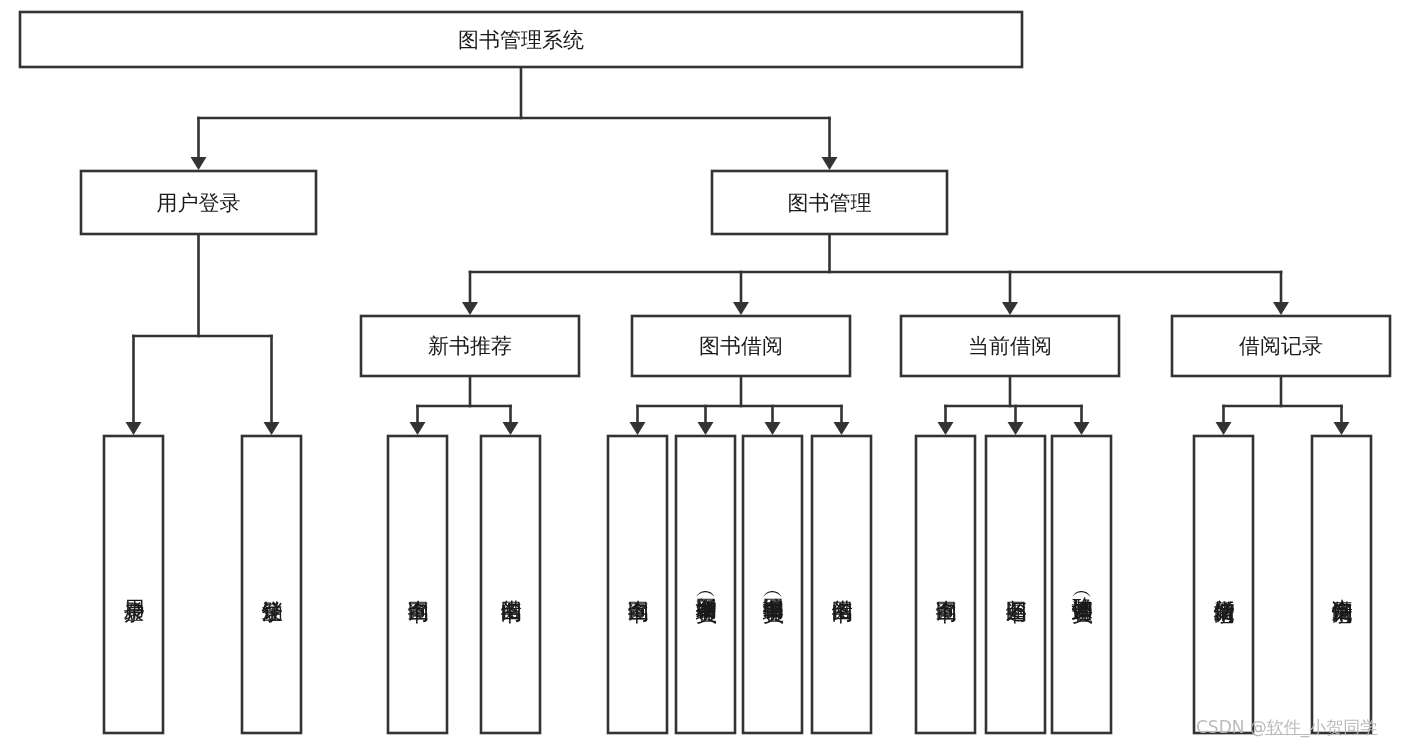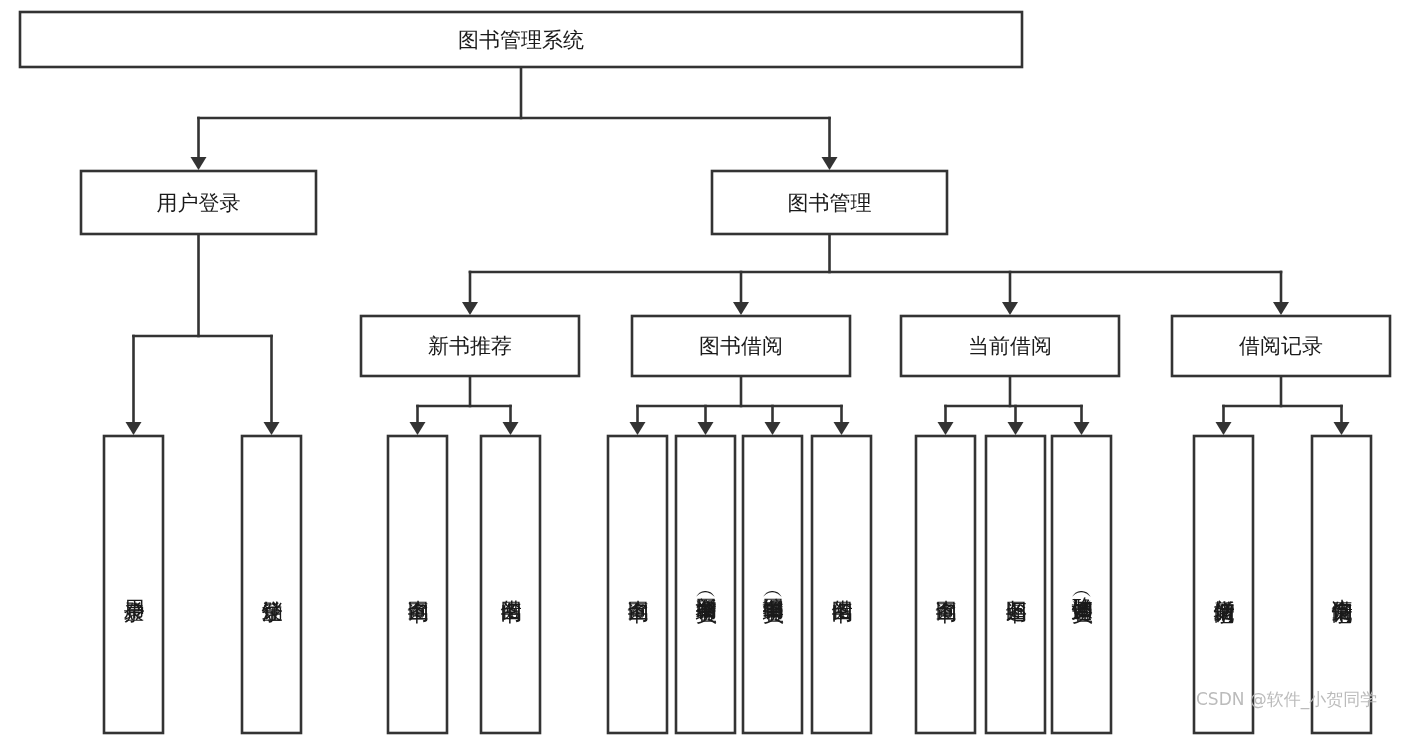--- a/index.html
+++ b/index.html
@@ -221,14 +221,14 @@
       <div class="leaf-label" style="left: 608px; top: 436px; width: 59px; height: 297px;">查询图书</div>
       <div class="leaf-label" style="left: 676px; top: 436px; width: 59px; height: 297px;">新增图书（管理员）</div>
       <div class="leaf-label" style="left: 743px; top: 436px; width: 59px; height: 297px;">编辑图书（管理员）</div>
       <div class="leaf-label" style="left: 812px; top: 436px; width: 59px; height: 297px;">借阅图书</div>
       <div class="leaf-label" style="left: 916px; top: 436px; width: 59px; height: 297px;">查询图书</div>
       <div class="leaf-label" style="left: 986px; top: 436px; width: 59px; height: 297px;">归还图书</div>
       <div class="leaf-label" style="left: 1052px; top: 436px; width: 59px; height: 297px;">确认归还（管理员）</div>
       <div class="leaf-label" style="left: 1194px; top: 436px; width: 59px; height: 297px;">新增借阅记录</div>
       <div class="leaf-label" style="left: 1312px; top: 436px; width: 59px; height: 297px;">查询借阅记录</div>
     </div>
-  <div class="watermark" id="watermark" style="left:1196px; top:688px;">CSDN @软件_小贺同学</div>
+  <div class="watermark" id="watermark" style="left:1196px; top:716px;text-decoration:underline;">CSDN @软件_小贺同学</div>
 </div>
 
 </body></html>

